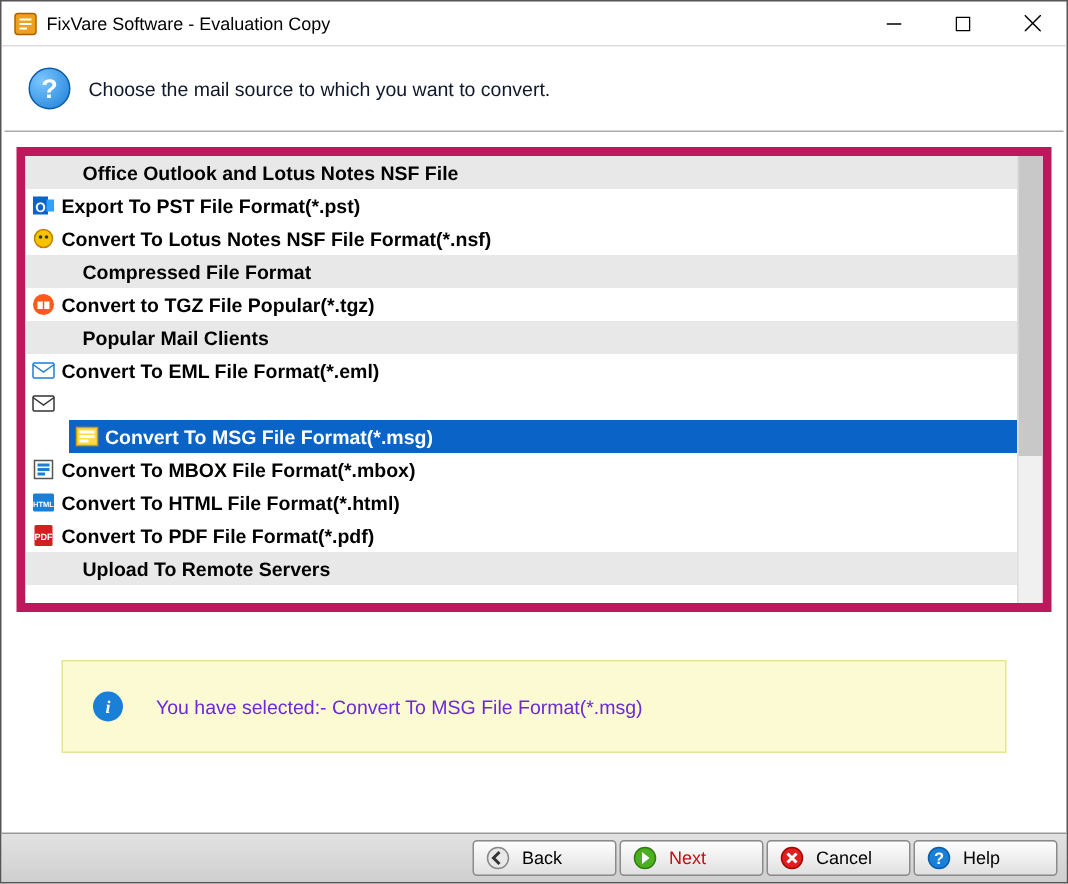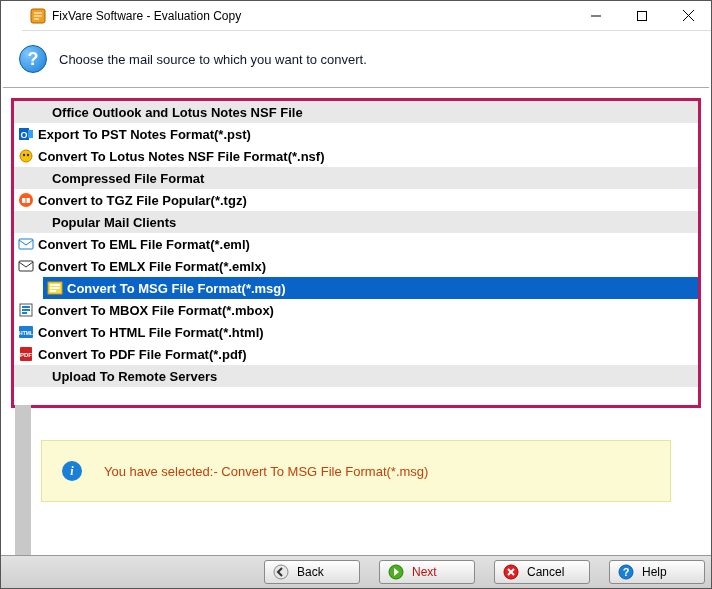--- a/index.html
+++ b/index.html
@@ -1,42 +1,42 @@
 <!DOCTYPE html>
 <html><head>
 <meta charset="utf-8">
 <style>
 * { box-sizing: border-box; margin: 0; padding: 0; }
 body { font-family: "Segoe UI", Tahoma, sans-serif; font-size: 12px; background: #fff; width: 712px; height: 589px; overflow: hidden; border: 1px solid #555; position: relative; }
-.titlebar { height: 30px; display: flex; align-items: center; padding: 0 0 0 8px; border-bottom: 1px solid #ddd; margin-left: 21px; }
+.titlebar { height: 30px; display: flex; align-items: center; padding: 0 0 0 8px; border-bottom: 1px solid #ddd; }
 .titlebar .app-icon { width: 16px; height: 16px; margin-right: 6px; }
 .titlebar .title { flex: 1; font-size: 12px; color: #000; }
 .winbtn { width: 46px; height: 30px; display: flex; align-items: center; justify-content: center; color: #000; }
 .winbtn svg { stroke: #000; }
 .header { display: flex; align-items: center; padding: 14px 18px; }
 .header .qicon { width: 28px; height: 28px; margin-right: 12px; border-radius: 50%; background: radial-gradient(circle at 30% 30%, #7cc6ff, #1a7fd6); display: flex; align-items: center; justify-content: center; color: #fff; font-weight: bold; font-size: 18px; border: 1px solid #0a5da8; }
 .header .text { font-size: 13px; color: #0f172a; }
 .divider { height: 1px; background: #aaa; margin: 0 2px; }
-.listbox-wrap { margin: 10px 10px 0 10px; border: 3px solid #be185d; height: 310px; position: relative; display: flex; flex-direction: column; }
+.listbox-wrap { margin: 10px 10px 0 10px; border: 6px solid #be185d; height: 310px; position: relative; display: flex; }
 .listbox { flex: 1; overflow: hidden; background: #fff; }
 .row { display: flex; align-items: center; height: 22px; padding-left: 4px; font-size: 13px; }
 .row .ricon { width: 16px; height: 16px; margin-right: 4px; display: flex; align-items: center; justify-content: center; font-size: 11px; }
 .row .rtext { font-weight: bold; color: #000; }
 .row.group { background: #e8e8e8; }
 .row.group .ricon { visibility: hidden; }
 .row.group .rtext { padding-left: 14px; }
 .row.item .rtext { }
 .row.selected { background: #0a64c8; margin-left: 29px; }
 .row.selected .rtext { color: #fff; }
 .scrollbar { width: 17px; background: #f0f0f0; position: relative; border-left: 1px solid #ddd; }
 .scroll-thumb { position: absolute; top: 0; left: 0; right: 0; height: 200px; background: #c8c8c8; }
 .info-panel { margin: 32px 40px 0 40px; background: #fbfad2; border: 1px solid #e6e49a; height: 62px; display: flex; align-items: center; padding: 0 20px; }
 .info-panel .iicon { width: 20px; height: 20px; border-radius: 50%; background: #1a7fd6; color: #fff; display: flex; align-items: center; justify-content: center; font-weight: bold; font-style: italic; font-family: Georgia, serif; margin-right: 22px; }
-.info-panel .itext { font-size: 13px; color: #c2410c; }
-.footer { position: absolute; bottom: 0; left: 0; right: 0; height: 33px; background: linear-gradient(#e2e2e2, #cfcfcf); border-top: 1px solid #999; display: flex; align-items: center; justify-content: flex-end; padding-right: 6px; gap: 19px; margin-top: 20px; }
+.info-panel .itext { font-size: 13px; color: #6d28d9; }
+.footer { position: absolute; bottom: 0; left: 0; right: 0; height: 33px; background: linear-gradient(#e2e2e2, #cfcfcf); border-top: 1px solid #999; display: flex; align-items: center; justify-content: flex-end; padding-right: 6px; gap: 2px; margin-top: 20px; }
 .btn { height: 24px; min-width: 96px; background: linear-gradient(#fefefe, #e0e0e0); border: 1px solid #8a8a8a; border-radius: 3px; display: flex; align-items: center; padding: 0 8px; font-size: 12px; }
 .btn .bicon { width: 16px; height: 16px; margin-right: 8px; display: flex; align-items: center; justify-content: center; }
 .btn.primary .blabel { color: #c01010; font-weight: normal; }
 </style>
 </head>
 <body>
 
 <div class="titlebar">
   <span class="app-icon">
     <svg width="16" height="16" viewBox="0 0 16 16">
@@ -76,21 +76,21 @@
         <span class="rtext">Office Outlook and Lotus Notes NSF File</span>
       </div>
       <div class="row item">
         <span class="ricon">
           <svg width="16" height="16" viewBox="0 0 16 16">
             <rect x="1" y="2" width="10" height="12" fill="#0a64c8"></rect>
             <text x="6" y="12" text-anchor="middle" fill="#fff" font-size="9" font-weight="bold">O</text>
             <rect x="10" y="4" width="5" height="8" fill="#2fa2ff"></rect>
           </svg>
         </span>
-        <span class="rtext">Export To PST Notes Format(*.pst)</span>
+        <span class="rtext">Export To PST File Format(*.pst)</span>
       </div>
       <div class="row item">
         <span class="ricon">
           <svg width="16" height="16" viewBox="0 0 16 16">
             <circle cx="8" cy="8" r="6" fill="#f7c200" stroke="#c08000"></circle>
             <circle cx="6" cy="7" r="1.2" fill="#333"></circle>
             <circle cx="10" cy="7" r="1.2" fill="#333"></circle>
           </svg>
         </span>
         <span class="rtext">Convert To Lotus Notes NSF File Format(*.nsf)</span>
@@ -122,21 +122,20 @@
         </span>
         <span class="rtext">Convert To EML File Format(*.eml)</span>
       </div>
       <div class="row item">
         <span class="ricon">
           <svg width="16" height="16" viewBox="0 0 16 16">
             <rect x="1" y="3" width="14" height="10" rx="1" fill="none" stroke="#333"></rect>
             <path d="M1 4 L8 9 L15 4" fill="none" stroke="#333"></path>
           </svg>
         </span>
-        <span class="rtext">Convert To EMLX File Format(*.emlx)</span>
       </div>
       <div class="row item selected">
         <span class="ricon">
           <svg width="16" height="16" viewBox="0 0 16 16">
             <rect x="1" y="2" width="14" height="12" fill="#ffd94a" stroke="#c9a000"></rect>
             <rect x="3" y="4" width="10" height="2" fill="#fff"></rect>
             <rect x="3" y="7" width="10" height="2" fill="#fff"></rect>
             <rect x="3" y="10" width="6" height="2" fill="#fff"></rect>
           </svg>
         </span>

